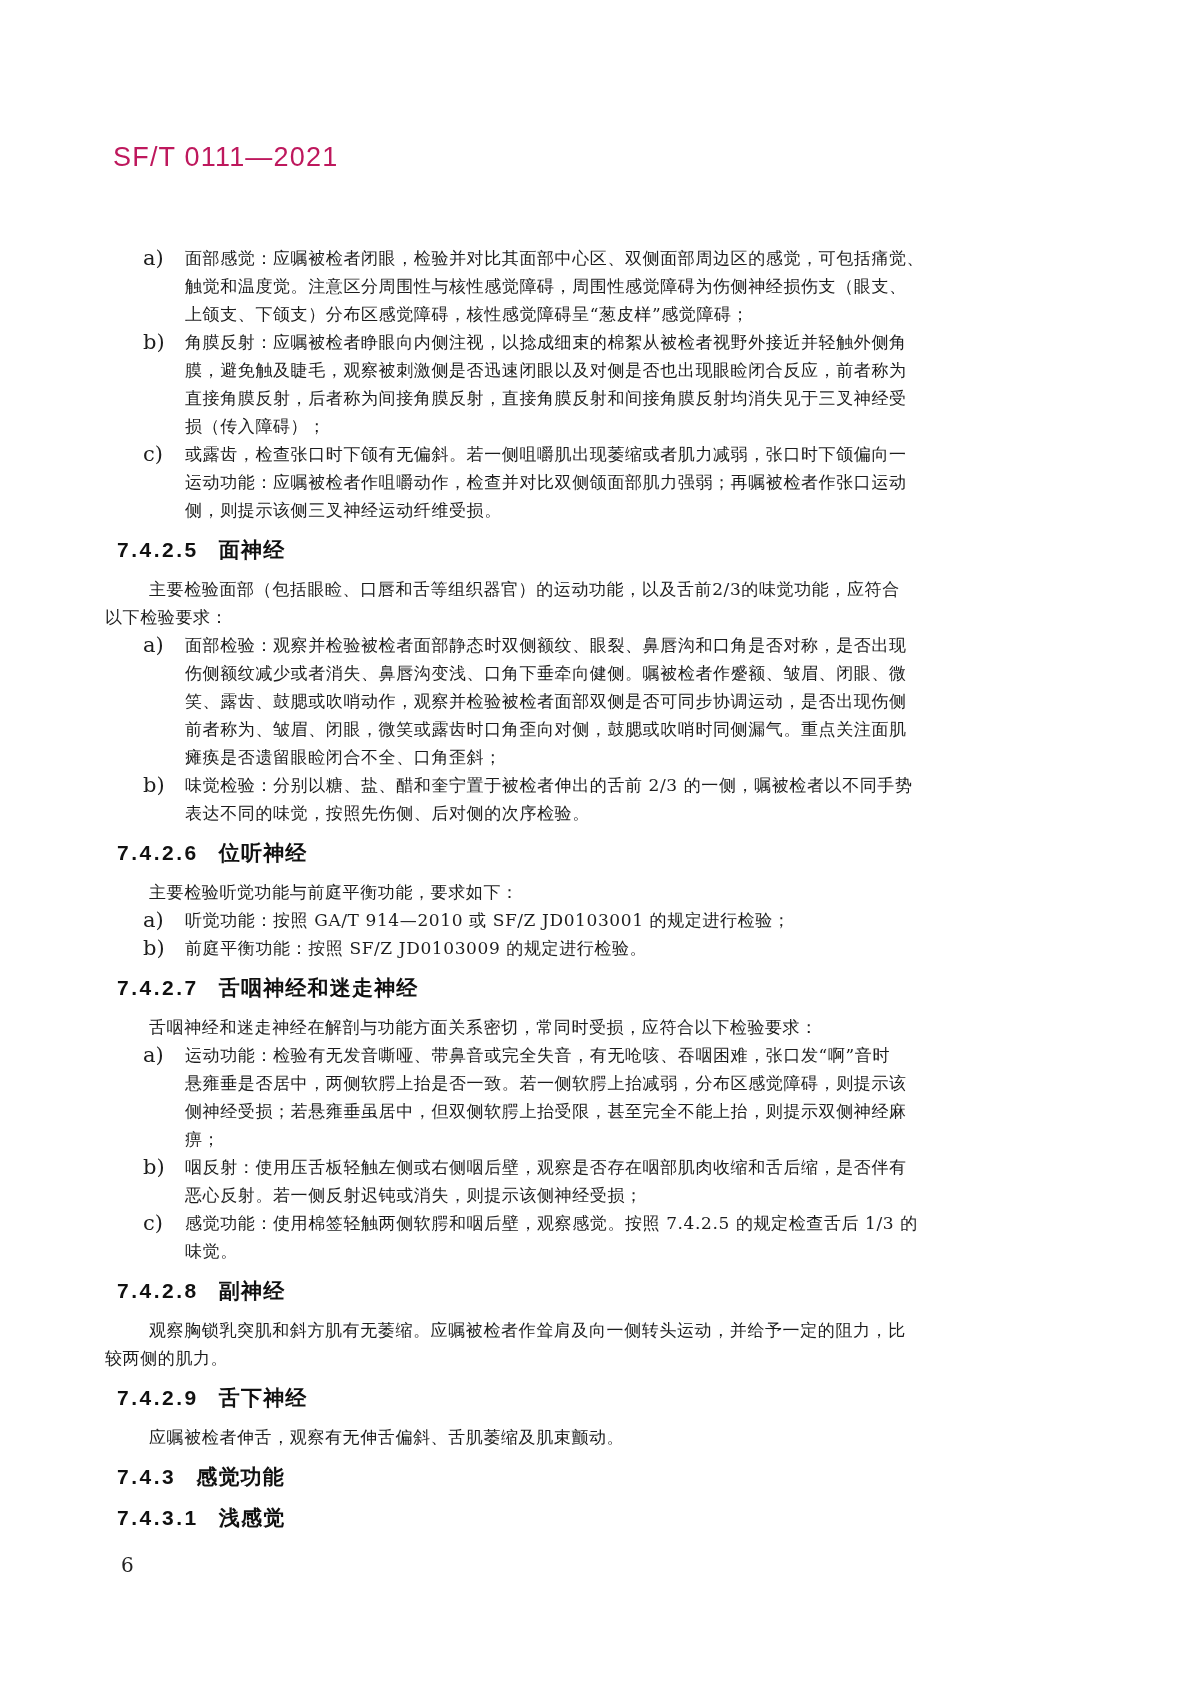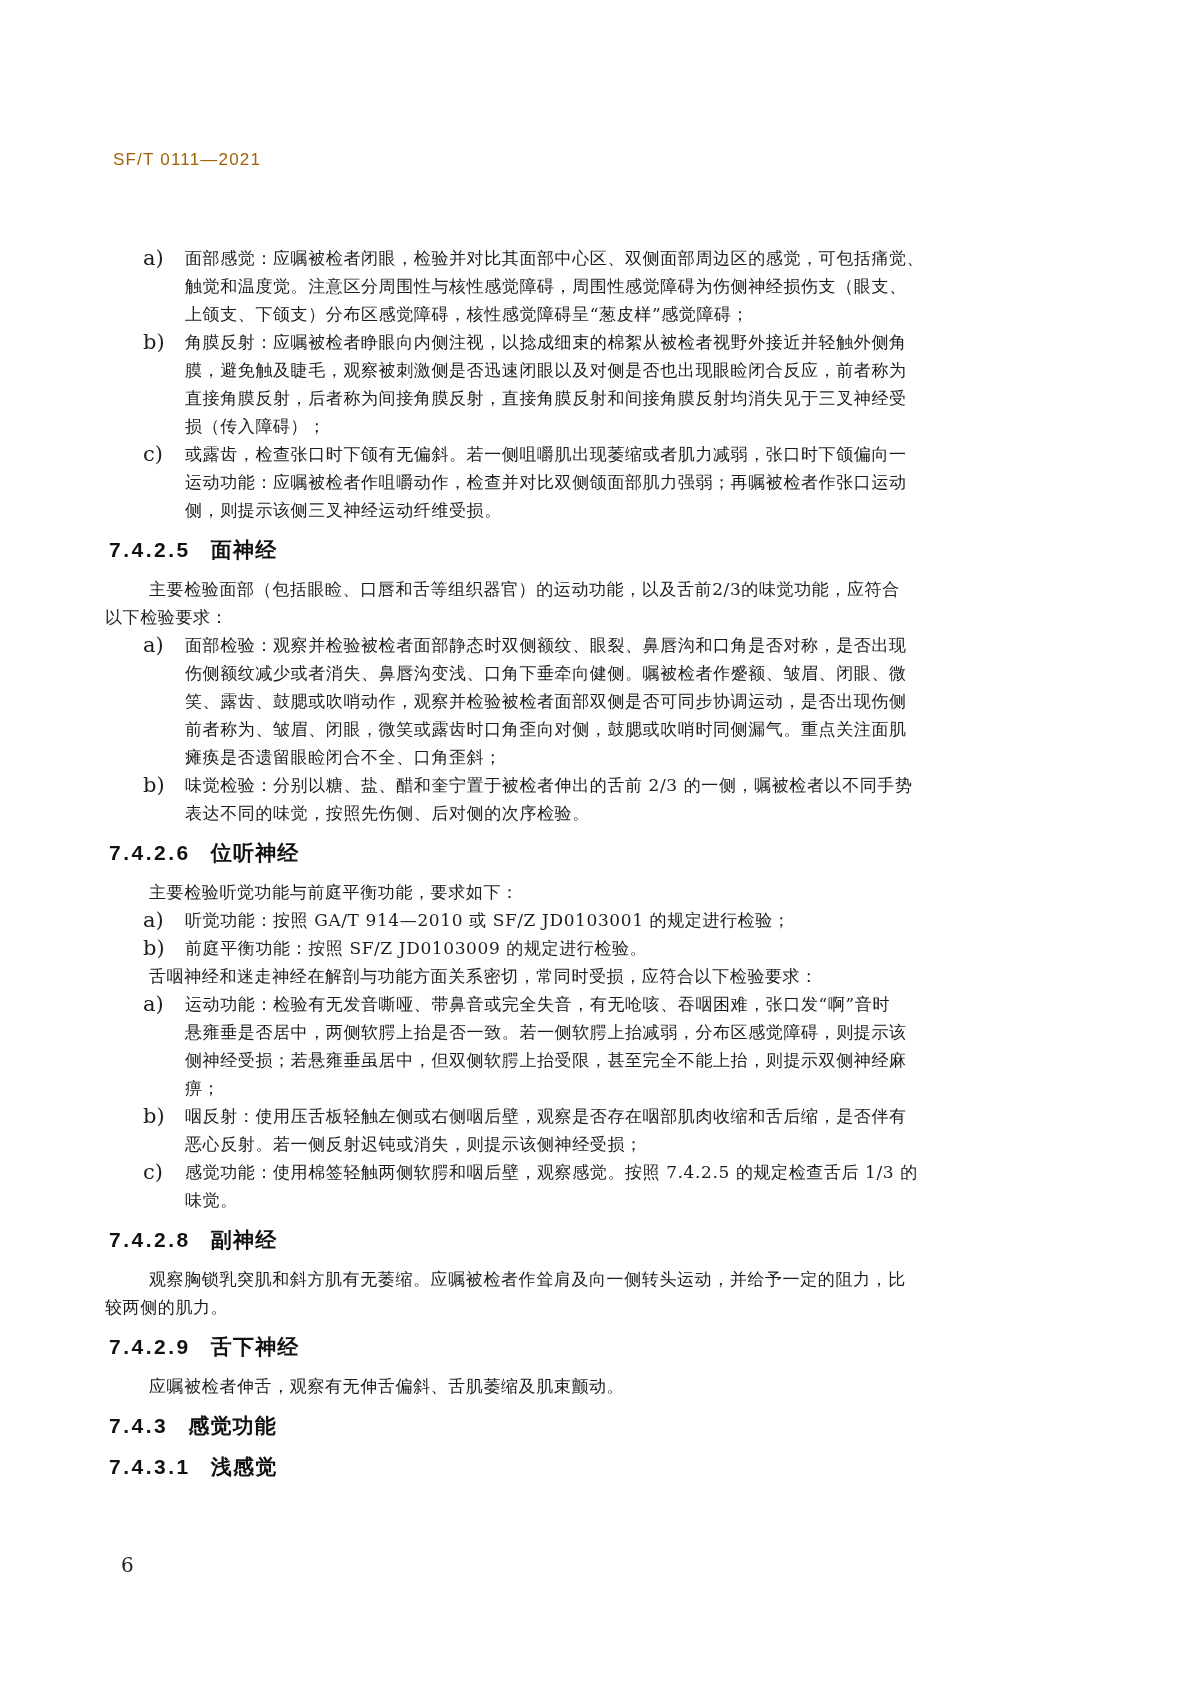--- a/index.html
+++ b/index.html
@@ -8,25 +8,25 @@
     height: 1696px;
     background: #ffffff;
     position: relative;
     overflow: hidden;
     color: #1d1d1d;
     font-family: "DejaVu Serif", serif;
   }
   .page-header {
     position: absolute;
     left: 113px;
-    top: 150px;
+    top: 142px;
     font-family: "Liberation Sans", sans-serif;
-    font-size: 17px;
+    font-size: 27px;
     letter-spacing: 1.2px;
-    color: #a16207;
+    color: #be185d;
     white-space: nowrap;
   }
   .doc-body {
     position: absolute;
     left: 105px;
     top: 244px;
     width: 992px;
   }
   .line {
     font-size: 17px;
@@ -37,21 +37,21 @@
   .para .line.indent { padding-left: 44px; }
   .list-item { display: flex; padding-left: 38px; }
   .list-marker {
     flex: 0 0 42px;
     width: 42px;
     font-size: 21px;
     line-height: 28px;
   }
   .list-lines { flex: 1; min-width: 0; }
   .heading {
-    margin: 11px 0 10px 4px;
+    margin: 11px 0 10px 12px;
     font-family: "Liberation Sans", sans-serif;
     font-weight: bold;
     font-size: 21px;
     line-height: 30px;
     color: #111111;
     display: flex;
     white-space: nowrap;
   }
   .h-num { letter-spacing: 2.5px; margin-right: 20px; }
   .h-title { letter-spacing: 1.2px; }
@@ -132,20 +132,24 @@
       <div class="list-lines">
         <div class="line">听觉功能：按照 GA/T 914—2010 或 SF/Z JD0103001 的规定进行检验；</div>
       </div>
     </div>
     <div class="list-item">
       <div class="list-marker">b)</div>
       <div class="list-lines">
         <div class="line">前庭平衡功能：按照 SF/Z JD0103009 的规定进行检验。</div>
       </div>
     </div>
+    <div class="heading">
+      <span class="h-num">7.4.2.7</span>
+      <span class="h-title">舌咽神经和迷走神经</span>
+    </div>
     <div class="para">
       <div class="line indent">舌咽神经和迷走神经在解剖与功能方面关系密切，常同时受损，应符合以下检验要求：</div>
     </div>
     <div class="list-item">
       <div class="list-marker">a)</div>
       <div class="list-lines">
         <div class="line">运动功能：检验有无发音嘶哑、带鼻音或完全失音，有无呛咳、吞咽困难，张口发“啊”音时</div>
         <div class="line">悬雍垂是否居中，两侧软腭上抬是否一致。若一侧软腭上抬减弱，分布区感觉障碍，则提示该</div>
         <div class="line">侧神经受损；若悬雍垂虽居中，但双侧软腭上抬受限，甚至完全不能上抬，则提示双侧神经麻</div>
         <div class="line">痹；</div>

